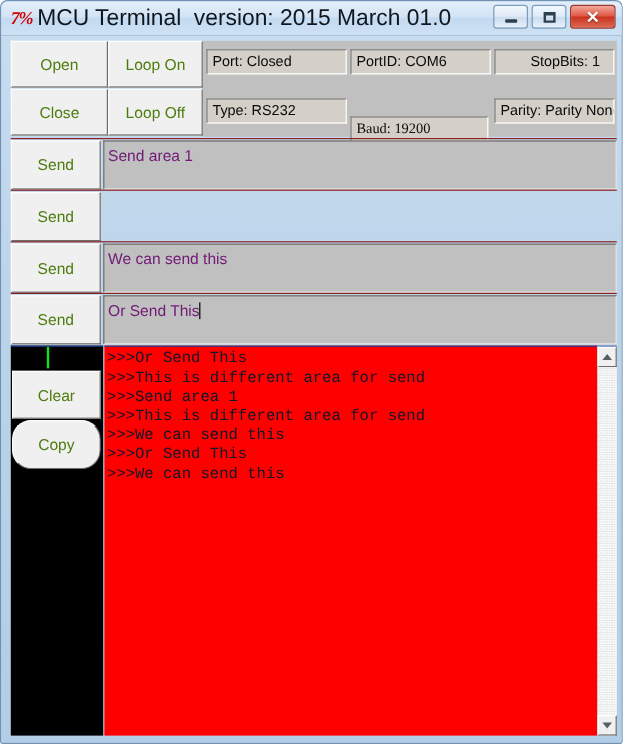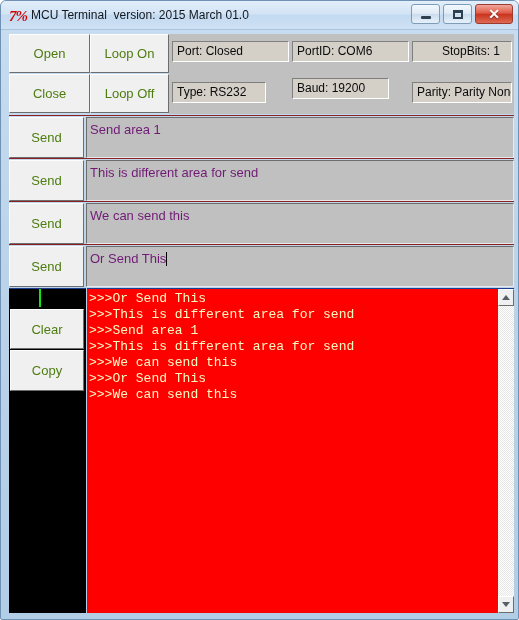--- a/index.html
+++ b/index.html
@@ -40,21 +40,21 @@
     font-size: 15px;
     font-weight: bold;
     font-style: italic;
     color: #d40000;
     line-height: 18px;
     letter-spacing: -1px;
   }
   #window-title {
     position: absolute;
     left: 30px; top: 6px;
-    font-size: 12px;
+    font-size: 19px;
     color: #10171f;
     line-height: 17px;
     white-space: pre;
   }
   .win-btn {
     position: absolute;
     top: 3px;
     height: 20px;
     box-sizing: border-box;
     border: 1px solid #7b9cbb;
@@ -128,22 +128,22 @@
     line-height: 19px;
     padding-left: 4px;
     white-space: nowrap;
     overflow: hidden;
   }
   .status-field.centered { padding-left: 0; text-align: center; }
 
   #field-port      { left:171px; top:40px; width:117px; }
   #field-portid    { left:291px; top:40px; width:117px; }
   #field-stopbits  { left:411px; top:40px; width:100px;padding-left:18px; }
-  #field-type      { left:171px; top:81px; width:94px; }
-  #field-baud      { left:291px; top:77px; width:97px; }
+  #field-type      { left:171px; top:81px; width:117px; }
+  #field-baud      { left:291px; top:96px; width:115px;font-family:Liberation Serif, serif; }
   #field-parity    { left:411px; top:81px; width:100px; }
 
   
   #status-panel {
     position: absolute;
     left: 168px; top: 33px;
     width: 345px; height: 80px;
     background: #c0c0c0;
   }
 
@@ -203,38 +203,38 @@
     background: #000000;
     border-top: 1px solid #1b3f8f;
   }
   #green-tick {
     position: absolute;
     left: 38px; top: 288px;
     width: 2px; height: 18px;
     background: #12e312;
   }
   #btn-clear { position: absolute; left: 9px; top: 308px; width: 74px; height: 40px; }
-  #btn-copy  { position: absolute; left: 9px; top: 349px; width: 74px; height: 41px; }
+  #btn-copy  { position: absolute; left: 9px; top: 349px; width: 74px; height: 41px; border-radius: 16px; }
 
   #terminal {
     position: absolute;
     left: 86px; top: 287px;
     width: 411px;
     height: 324px;
     background: #ff0000;
     border-top: 1px solid #1b3f8f;
     overflow: hidden;
   }
   #terminal-lines {
     position: absolute;
     left: 2px; top: 2px;
     font-family: "Liberation Mono", "DejaVu Sans Mono", monospace;
     font-size: 13px;
     line-height: 16px;
-    color: #fef9c3;
+    color: #0f172a;
     white-space: pre;
   }
   .term-line { height: 16px; }
 
   
   #scrollbar {
     position: absolute;
     left: 497px; top: 287px;
     width: 16px;
     height: 324px;
@@ -314,21 +314,20 @@
   <div class="status-field" id="field-type">Type: RS232</div>
   <div class="status-field" id="field-baud">Baud: 19200</div>
   <div class="status-field" id="field-parity">Parity: Parity None</div>
 
   <div class="send-row" id="send-row-1">
     <div class="btn">Send</div>
     <div class="send-area">Send area 1</div>
   </div>
   <div class="send-row" id="send-row-2">
     <div class="btn">Send</div>
-    <div class="send-area">This is different area for send</div>
   </div>
   <div class="send-row" id="send-row-3">
     <div class="btn">Send</div>
     <div class="send-area">We can send this</div>
   </div>
   <div class="send-row" id="send-row-4">
     <div class="btn">Send</div>
     <div class="send-area"><span>Or Send This</span><span class="caret"></span></div>
   </div>
 

